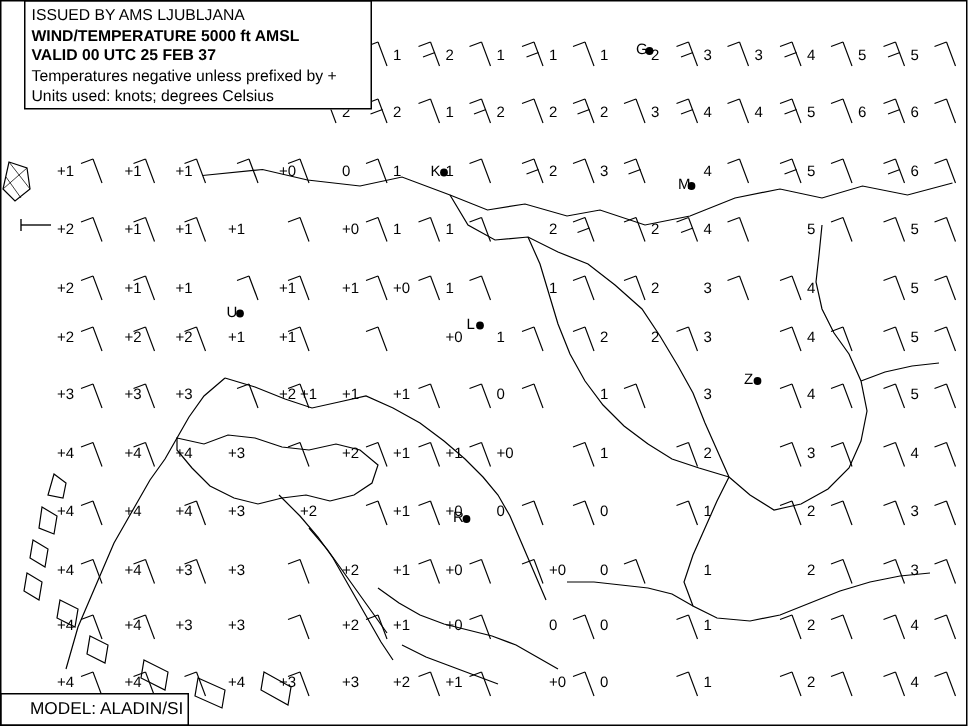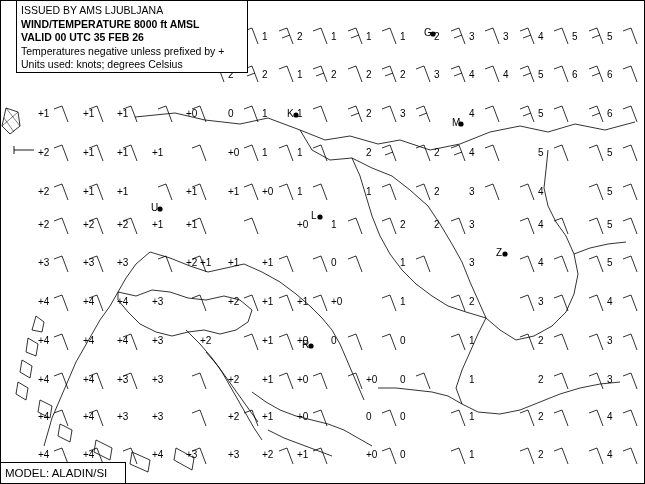--- a/index.html
+++ b/index.html
@@ -10,21 +10,21 @@
   .legend-box{
     position:absolute;left:16px;top:0;width:232px;height:73px;
     background:#fff;border:1px solid #000;box-sizing:border-box;
     padding:3px 4px 0 4px;
   }
   .legend-line{font-size:10.5px;line-height:13.5px;color:#000;white-space:nowrap;}
   .legend-line.b{font-weight:bold;}
   .model-box{
     position:absolute;left:0;bottom:0;width:126px;height:22px;
     background:#fff;border:1px solid #000;box-sizing:border-box;
-    display:flex;align-items:center;padding-left:4px;
+    display:flex;align-items:center;padding-left:19px;
   }
   .model-text{font-size:11.5px;color:#000;}
   .frame{
     position:absolute;left:0;top:0;width:645px;height:484px;
     border:1px solid #000;box-sizing:border-box;pointer-events:none;
   }
 </style>
 </head>
 <body>
 
@@ -859,22 +859,22 @@
         <circle cx="320" cy="217" r="2.6" fill="#000"></circle>
         <text x="496" y="256">Z</text>
         <circle cx="505" cy="254" r="2.6" fill="#000"></circle>
         <text x="302" y="348">R</text>
         <circle cx="311" cy="346" r="2.6" fill="#000"></circle>
       </g>
   </svg>
 
   <div class="legend-box">
     <div class="legend-line">ISSUED BY AMS LJUBLJANA</div>
-    <div class="legend-line b">WIND/TEMPERATURE 8000 ft AMSL</div>
-    <div class="legend-line b">VALID 00 UTC 35 FEB 26</div>
+    <div class="legend-line b">WIND/TEMPERATURE 5000 ft AMSL</div>
+    <div class="legend-line b">VALID 00 UTC 25 FEB 37</div>
     <div class="legend-line">Temperatures negative unless prefixed by +</div>
     <div class="legend-line">Units used: knots; degrees Celsius</div>
   </div>
 
   <div class="model-box">
     <span class="model-text">MODEL: ALADIN/SI</span>
   </div>
 
   <div class="frame"></div>
 </div>

